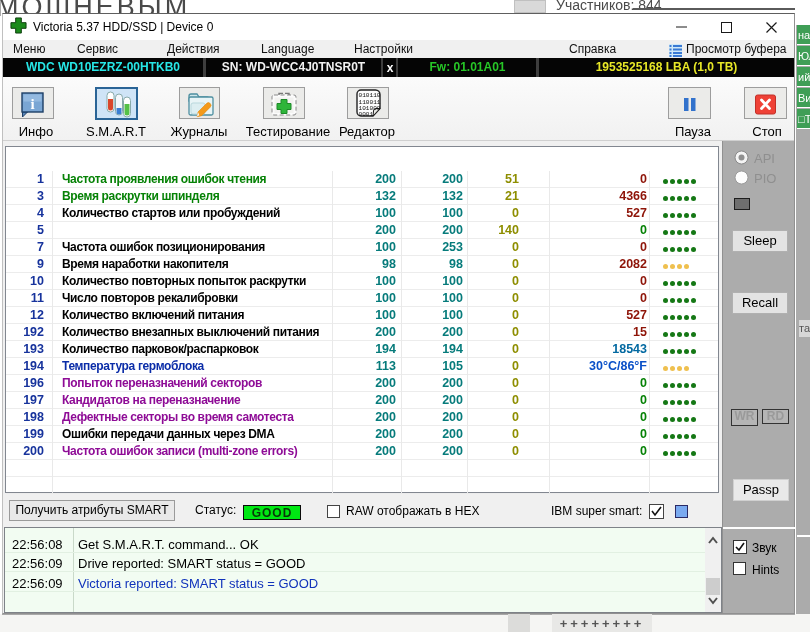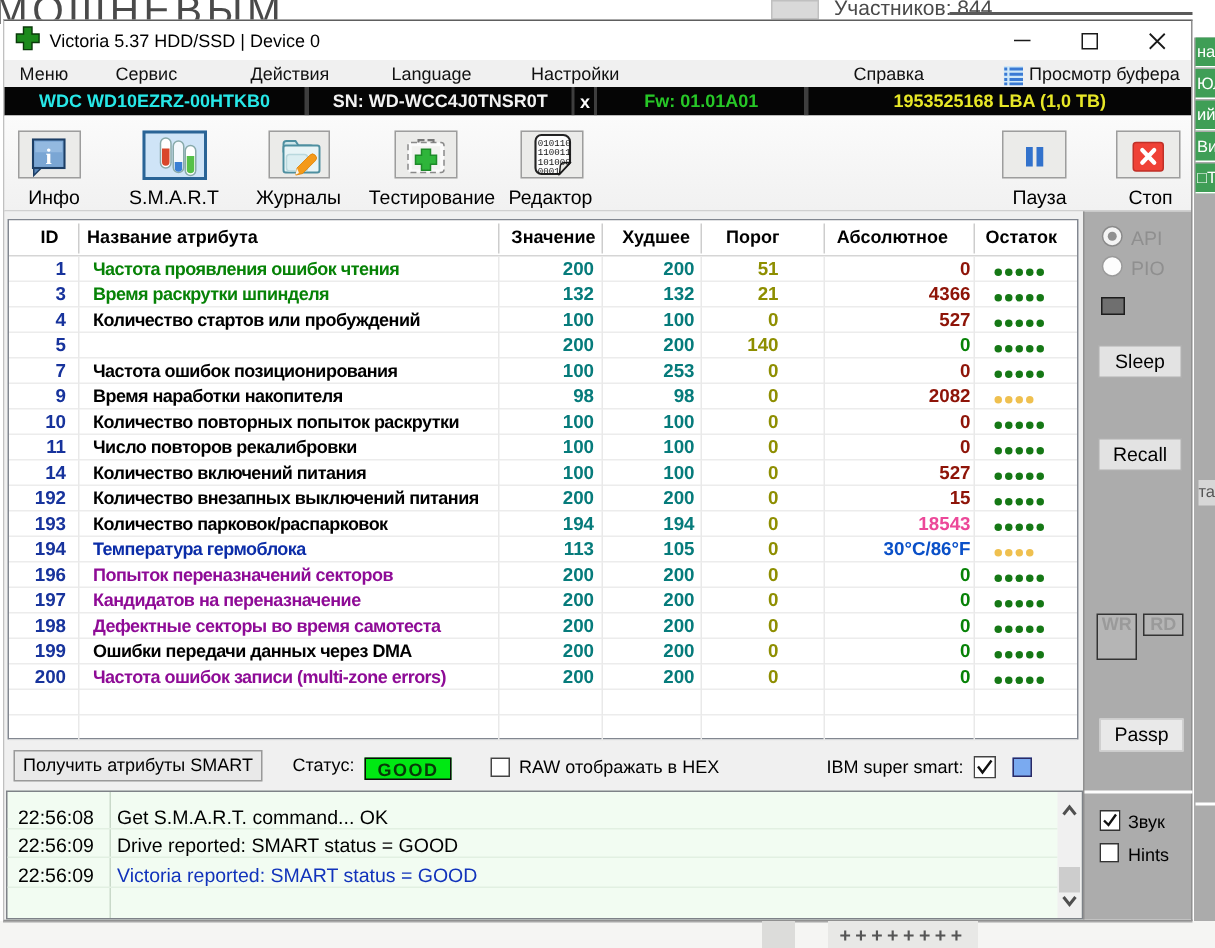--- a/index.html
+++ b/index.html
@@ -203,35 +203,20 @@
     <div class="tbl" style="left:13px; width:40px;">Инфо</div>
     <div class="tbl" style="left:83px; width:60px;">S.M.A.R.T</div>
     <div class="tbl" style="left:166px; width:60px;">Журналы</div>
     <div class="tbl" style="left:240px; width:90px;">Тестирование</div>
     <div class="tbl" style="left:333px; width:62px;">Редактор</div>
     <div class="tbl" style="left:670px; width:40px;">Пауза</div>
     <div class="tbl" style="left:746px; width:36px;">Стоп</div>
   </div>
   <div class="abs" id="client">
     <div class="abs" id="tbl">
-      <div id="thead">
-        <span class="abs" style="left:21px; top:4px;">ID</span>
-        <span class="abs" style="left:52px; top:4px;">Название атрибута</span>
-        <span class="abs" style="left:326px; top:4px; width:65px; text-align:right;">Значение</span>
-        <span class="abs" style="left:390px; top:4px; width:64px; text-align:right;">Худшее</span>
-        <span class="abs" style="left:478px; top:4px;">Порог</span>
-        <span class="abs" style="left:540px; top:4px; width:86px; text-align:right;">Абсолютное</span>
-        <span class="abs" style="left:651px; top:4px;">Остаток</span>
-        <span class="hv" style="left:46px;"></span>
-        <span class="hv" style="left:326px;"></span>
-        <span class="hv" style="left:395px;"></span>
-        <span class="hv" style="left:461px;"></span>
-        <span class="hv" style="left:543px;"></span>
-        <span class="hv" style="left:643px;"></span>
-      </div>
       <div class="row" style="top:24px;">
         <span class="c-id">1</span>
           <span class="c-nm" style="color:#068206;">Частота проявления ошибок чтения</span>
           <span class="c-v1">200</span>
           <span class="c-v2">200</span>
           <span class="c-v3">51</span>
           <span class="c-v4" style="color:#8e1408;">0</span>
           <span class="c-dots"><i class="dot dg"></i><i class="dot dg"></i><i class="dot dg"></i><i class="dot dg"></i><i class="dot dg"></i></span>
         <span class="cv" style="left:46px;"></span>
           <span class="cv" style="left:326px;"></span>
@@ -338,21 +323,21 @@
           <span class="c-v4" style="color:#8e1408;">0</span>
           <span class="c-dots"><i class="dot dg"></i><i class="dot dg"></i><i class="dot dg"></i><i class="dot dg"></i><i class="dot dg"></i></span>
         <span class="cv" style="left:46px;"></span>
           <span class="cv" style="left:326px;"></span>
           <span class="cv" style="left:395px;"></span>
           <span class="cv" style="left:461px;"></span>
           <span class="cv" style="left:543px;"></span>
           <span class="cv" style="left:643px;"></span>
       </div>
       <div class="row" style="top:160px;">
-        <span class="c-id">14</span>
+        <span class="c-id">12</span>
           <span class="c-nm" style="color:#000000;">Количество включений питания</span>
           <span class="c-v1">100</span>
           <span class="c-v2">100</span>
           <span class="c-v3">0</span>
           <span class="c-v4" style="color:#8e1408;">527</span>
           <span class="c-dots"><i class="dot dg"></i><i class="dot dg"></i><i class="dot dg"></i><i class="dot dg"></i><i class="dot dg"></i></span>
         <span class="cv" style="left:46px;"></span>
           <span class="cv" style="left:326px;"></span>
           <span class="cv" style="left:395px;"></span>
           <span class="cv" style="left:461px;"></span>
@@ -373,21 +358,21 @@
           <span class="cv" style="left:461px;"></span>
           <span class="cv" style="left:543px;"></span>
           <span class="cv" style="left:643px;"></span>
       </div>
       <div class="row" style="top:194px;">
         <span class="c-id">193</span>
           <span class="c-nm" style="color:#000000;">Количество парковок/распарковок</span>
           <span class="c-v1">194</span>
           <span class="c-v2">194</span>
           <span class="c-v3">0</span>
-          <span class="c-v4" style="color:#ec4899;">18543</span>
+          <span class="c-v4" style="color:#0369a1;">18543</span>
           <span class="c-dots"><i class="dot dg"></i><i class="dot dg"></i><i class="dot dg"></i><i class="dot dg"></i><i class="dot dg"></i></span>
         <span class="cv" style="left:46px;"></span>
           <span class="cv" style="left:326px;"></span>
           <span class="cv" style="left:395px;"></span>
           <span class="cv" style="left:461px;"></span>
           <span class="cv" style="left:543px;"></span>
           <span class="cv" style="left:643px;"></span>
       </div>
       <div class="row" style="top:211px;">
         <span class="c-id">194</span>
@@ -536,21 +521,21 @@
           <circle cx="7.5" cy="7.5" r="3" fill="#909090"></circle>
         </svg>
       <div class="abs" style="left:31px; top:10px; font-size:13px; color:#8f8f8f;">API</div>
       <svg class="abs" style="left:11px; top:29px;" width="15" height="15">
           <circle cx="7.5" cy="7.5" r="6.5" fill="#fdfdfd" stroke="#9a9a9a"></circle>
         </svg>
       <div class="abs" style="left:31px; top:30px; font-size:13px; color:#8f8f8f;">PIO</div>
       <div class="abs" style="left:11px; top:57px; width:16px; height:12px; background:#6f6f6f; border:1px solid #1d1d1d;"></div>
       <div class="pbtn" style="left:9px; top:89px; width:56px; height:22px; line-height:20px;">Sleep</div>
       <div class="pbtn" style="left:9px; top:151px; width:56px; height:22px; line-height:20px;">Recall</div>
-      <div class="pbtn" style="left:8px; top:268px; width:27px; height:31px; line-height:13px; font-size:12px; font-weight:bold; color:#9a9a9a; border:1px solid #333; background:#b5b5b5;">WR</div>
+      <div class="pbtn" style="left:8px; top:268px; width:27px; height:17px; line-height:13px; font-size:12px; font-weight:bold; color:#9a9a9a; border:1px solid #333; background:#b5b5b5;">WR</div>
       <div class="pbtn" style="left:39px; top:268px; width:27px; height:15px; line-height:13px; font-size:12px; font-weight:bold; color:#9a9a9a; border:1px solid #333; background:#b5b5b5;">RD</div>
       <div class="pbtn" style="left:10px; top:338px; width:56px; height:22px; line-height:20px; border-color:#d0d0d0; background:#e9e9e9;">Passp</div>
       <div class="abs" style="left:0; top:386px; width:72px; height:2px; background:#fdfdfd;"></div>
       <svg class="abs" style="left:10px; top:399px;" width="14" height="14">
           <rect x="0.5" y="0.5" width="13" height="13" fill="#fff" stroke="#333"></rect>
           <path d="M3 7 L6 10 L11 3" fill="none" stroke="#111" stroke-width="1.6"></path>
         </svg>
       <div class="abs" style="left:29px; top:400px; font-size:12px; color:#000;">Звук</div>
       <div class="abs" style="left:10px; top:421px; width:13px; height:13px; background:#fff; border:1px solid #333;"></div>
       <div class="abs" style="left:29px; top:422px; font-size:12px; color:#000;">Hints</div>

